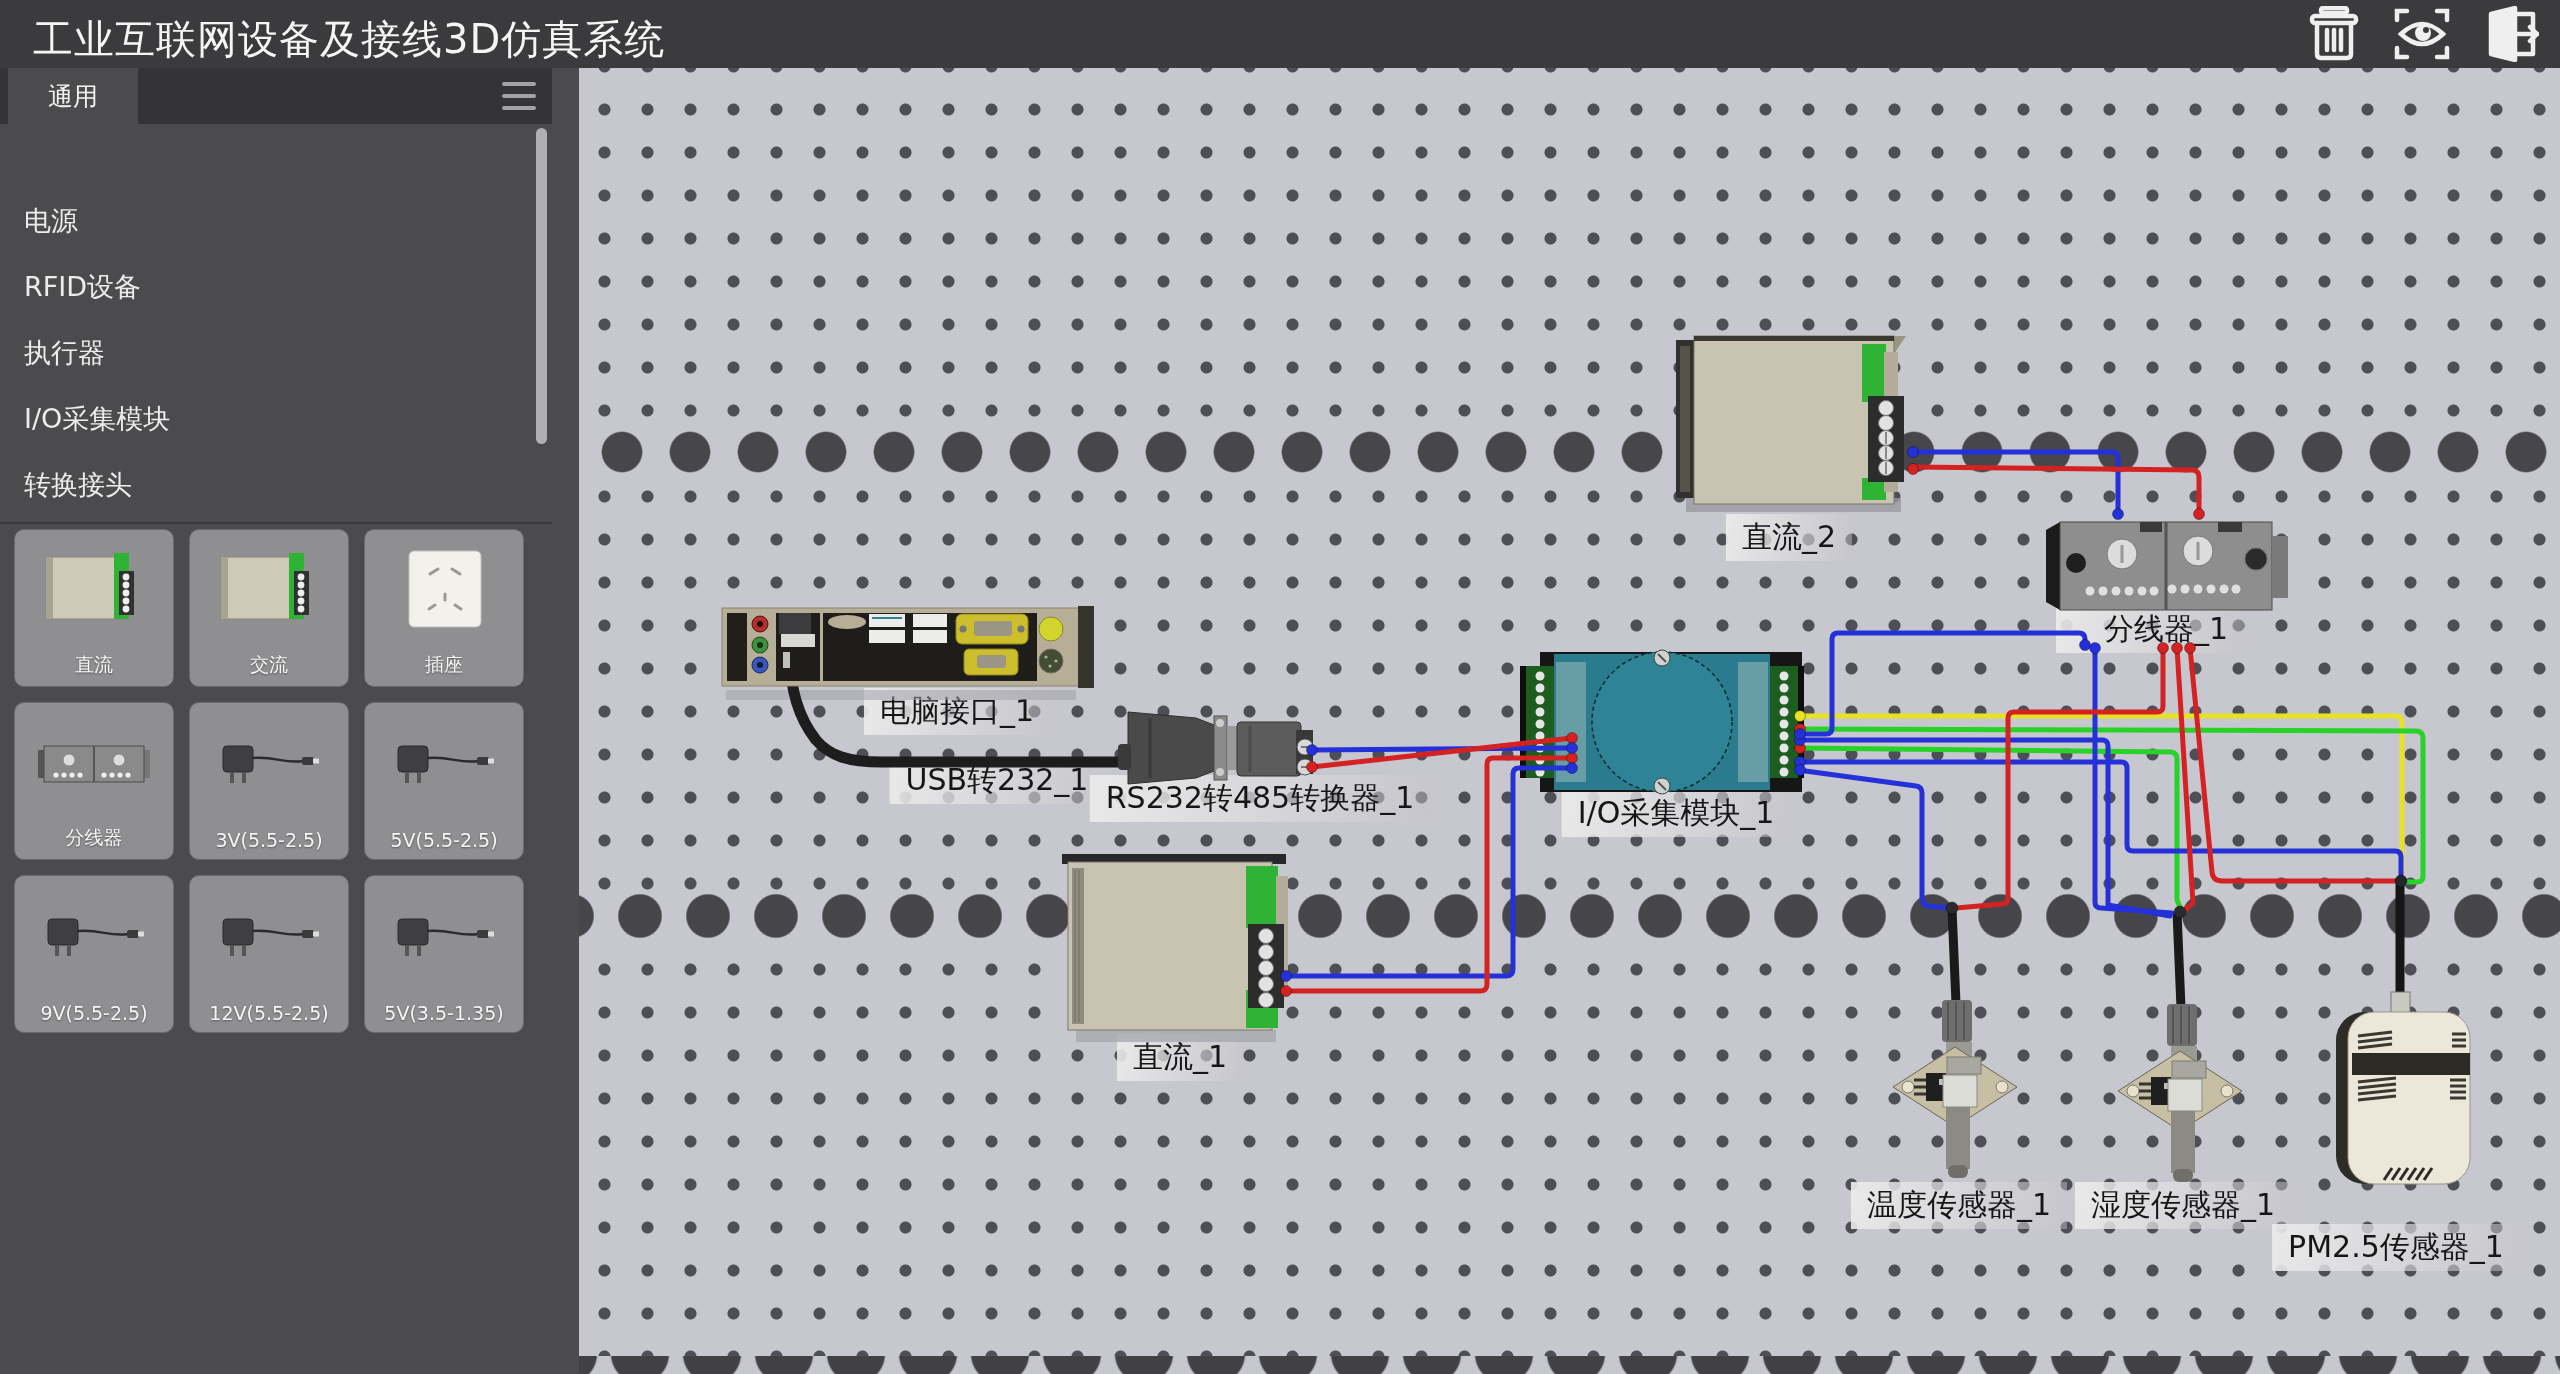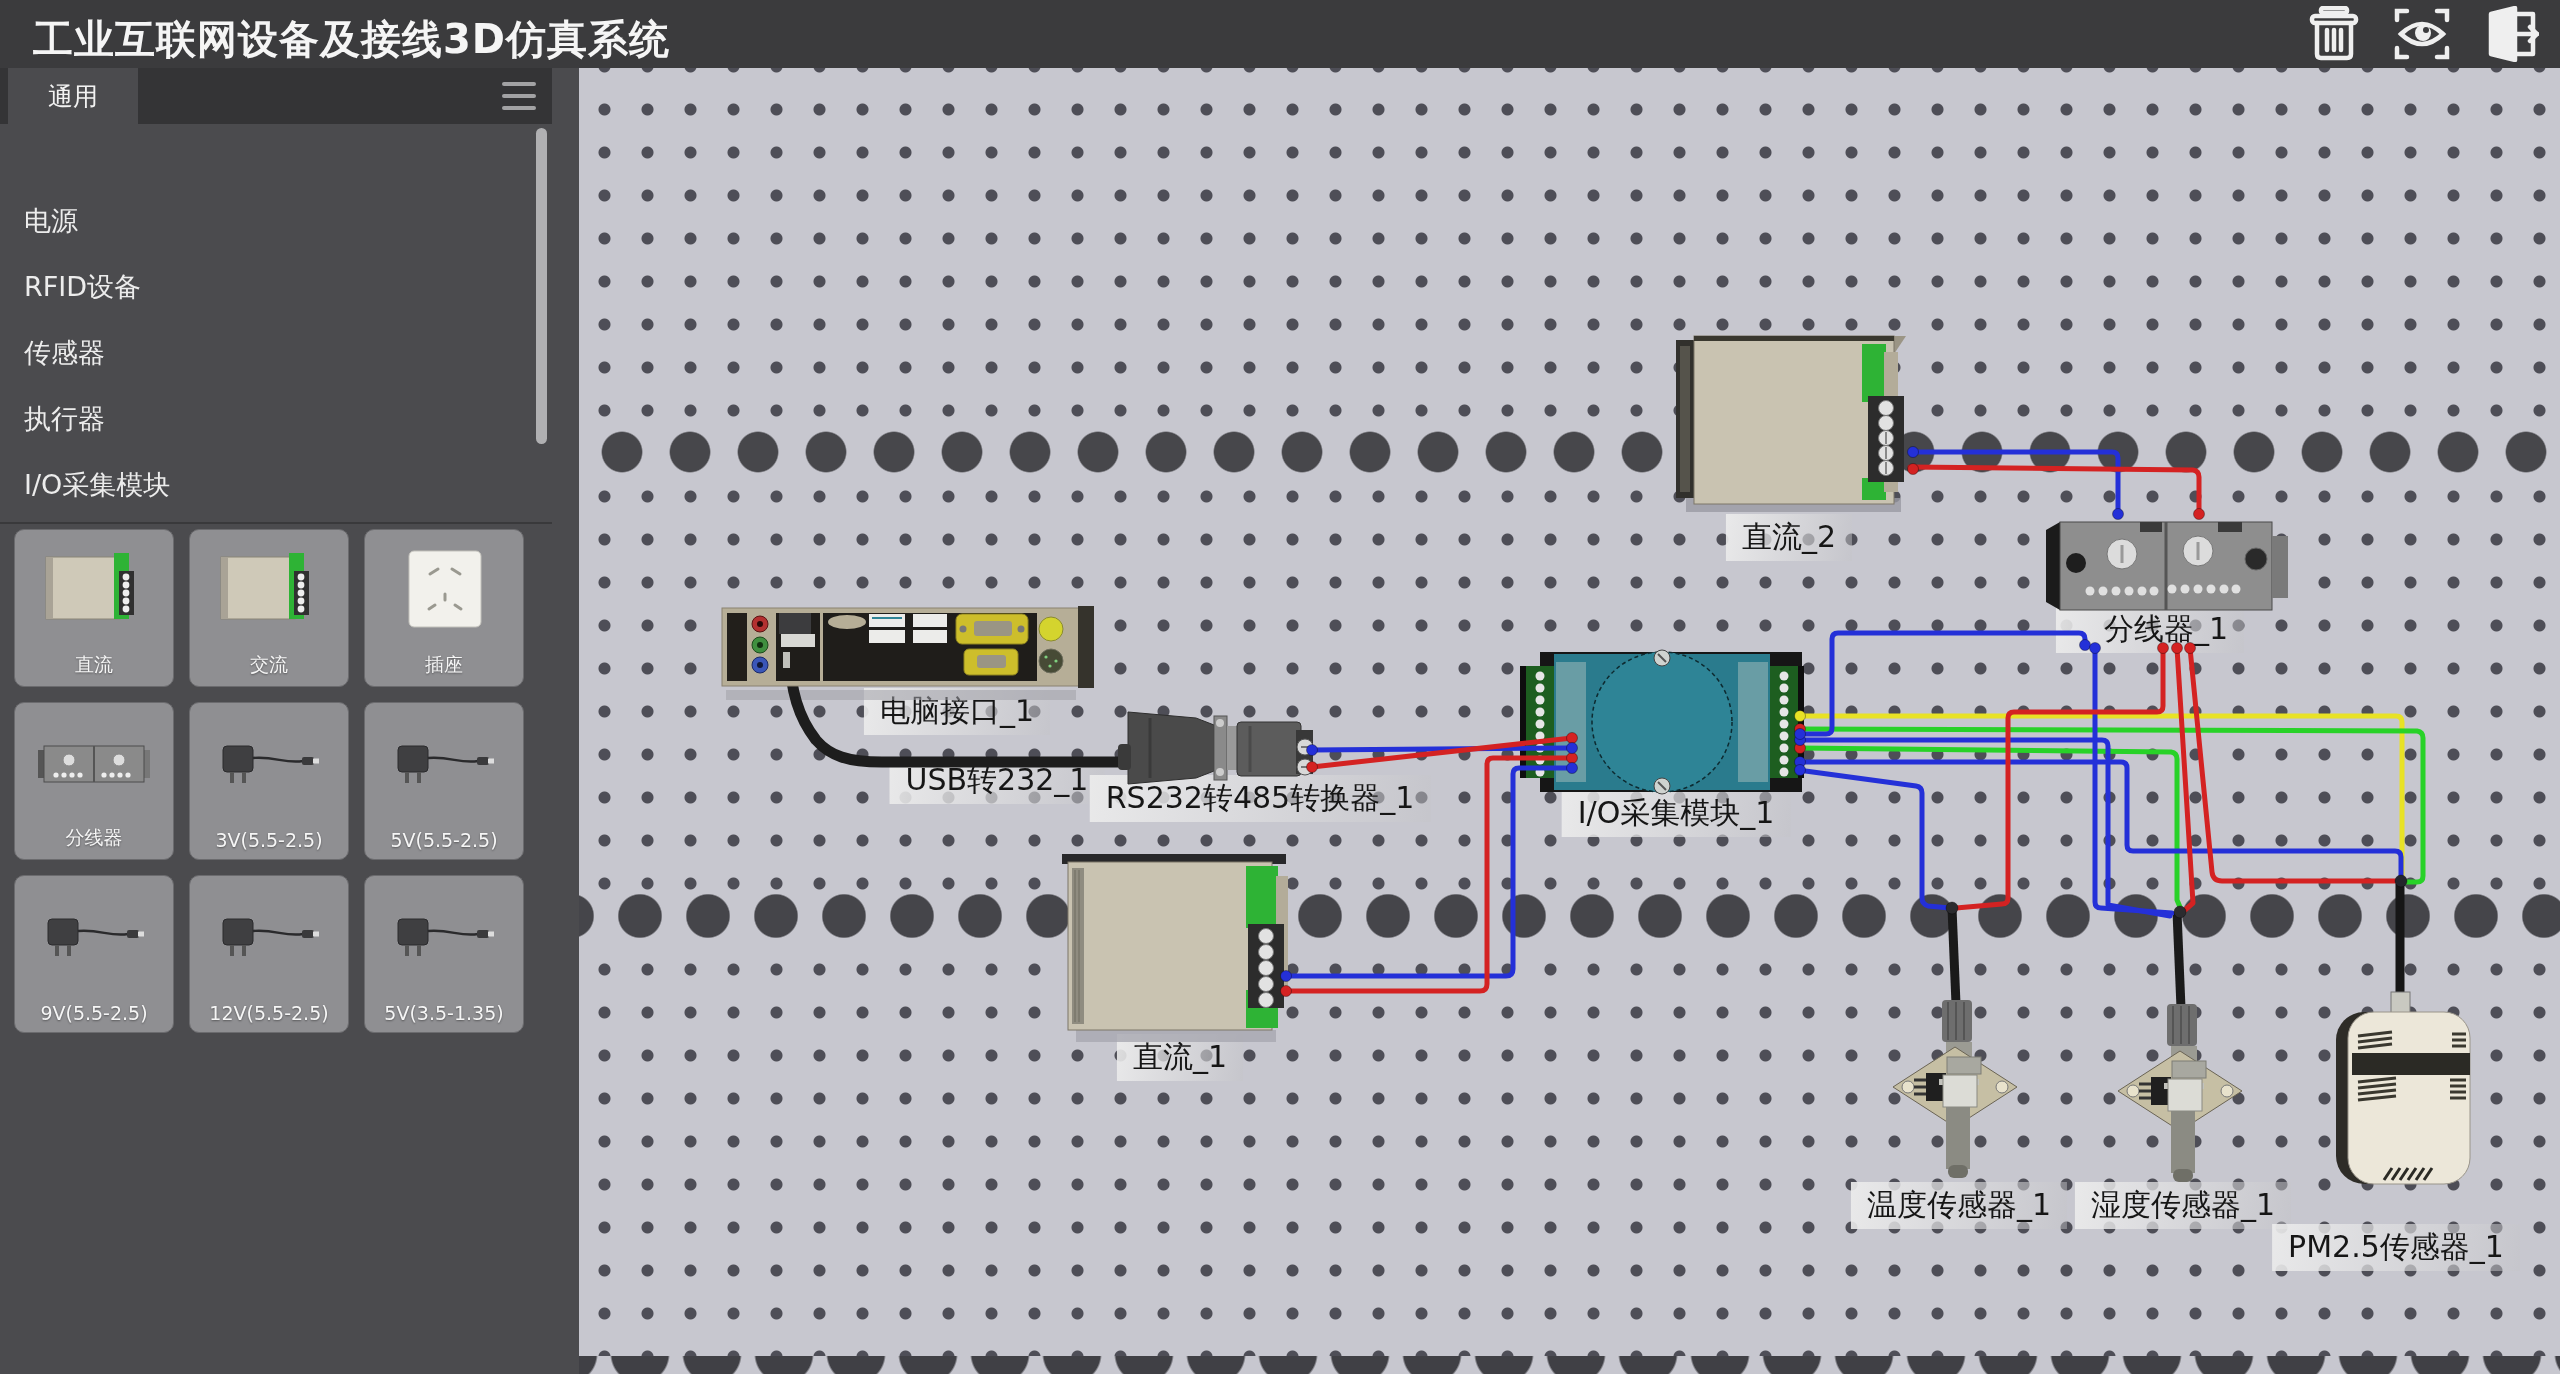--- a/index.html
+++ b/index.html
@@ -1,20 +1,20 @@
 <!DOCTYPE html>
 <html><head>
 <meta charset="utf-8">
 <style>
   html,body{margin:0;padding:0;}
   body{width:2560px;height:1374px;overflow:hidden;position:relative;background:#3b3b3d;
        font-family:"DejaVu Sans","Liberation Sans",sans-serif;}
   
   .topbar{position:absolute;left:0;top:0;width:2560px;height:68px;background:#3b3b3d;z-index:10;}
-  .title{position:absolute;left:33px;top:12px;font-size:40px;font-weight:bold;color:#f5f5f5;letter-spacing:1px;white-space:nowrap;}
+  .title{position:absolute;left:33px;top:12px;font-size:40px;font-weight:normal;color:#f5f5f5;letter-spacing:1px;white-space:nowrap;}
   .tb-icons{position:absolute;right:18px;top:4px;display:flex;gap:24px;align-items:center;}
   .tb-icon{width:64px;height:60px;display:flex;align-items:center;justify-content:center;cursor:pointer;}
   
   .sidebar{position:absolute;left:0;top:68px;width:579px;height:1306px;background:#4b4b4e;z-index:9;}
   .tabrow{position:absolute;left:0;top:0;width:552px;height:56px;background:#343436;}
   .tab{position:absolute;left:8px;top:0;width:130px;height:56px;background:#4b4b4e;color:#f2f2f2;
        font-size:25px;display:flex;align-items:center;justify-content:center;}
   .hamburger{position:absolute;right:16px;top:14px;width:34px;height:28px;display:flex;flex-direction:column;justify-content:space-between;cursor:pointer;}
   .hamburger span{display:block;height:4px;background:#a2a2a4;border-radius:2px;}
   .menu{position:absolute;left:0;top:56px;width:530px;padding-top:18px;margin-top:46px;}
@@ -90,21 +90,20 @@
     <div class="tab">通用</div>
     <div class="hamburger">
         <span></span>
         <span></span>
         <span></span>
       </div>
   </div>
   <div class="menu">
     <div class="mitem">电源</div>
     <div class="mitem">RFID设备</div>
-    <div class="mitem">传感器</div>
     <div class="mitem">执行器</div>
     <div class="mitem">I/O采集模块</div>
     <div class="mitem">转换接头</div>
   </div>
   <div class="divider"></div>
   <div class="scrollthumb"></div>
 
   <div class="tiles">
     <div class="tile">
       <div class="ticon">

